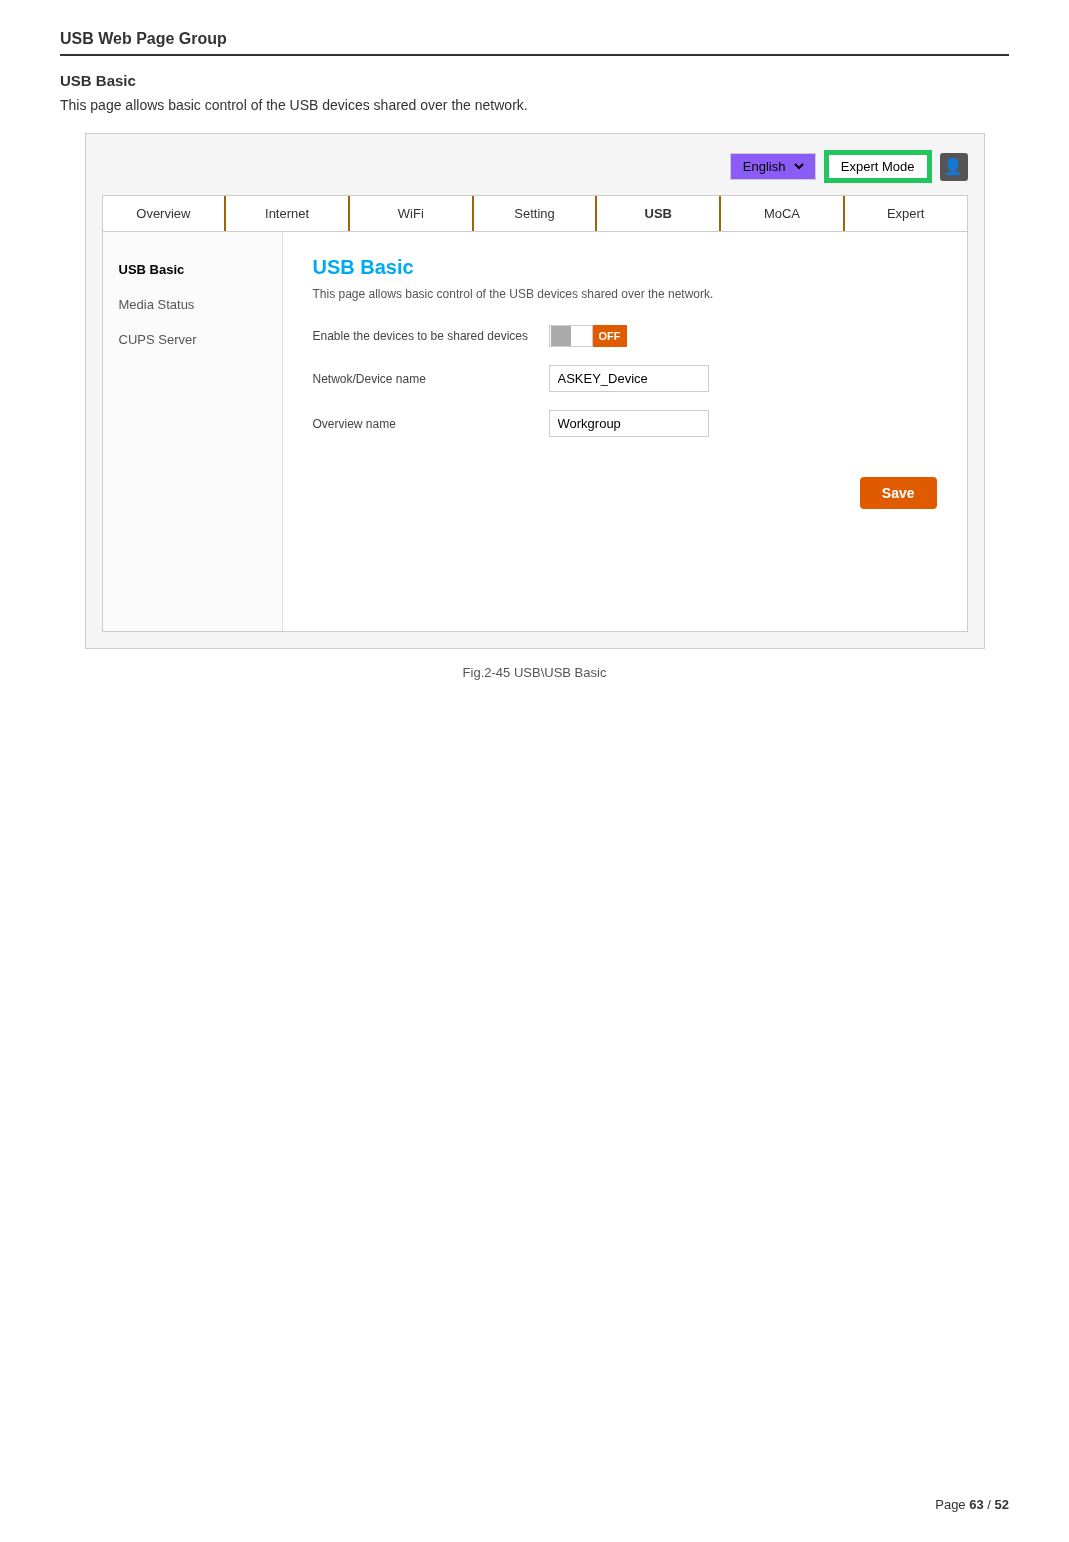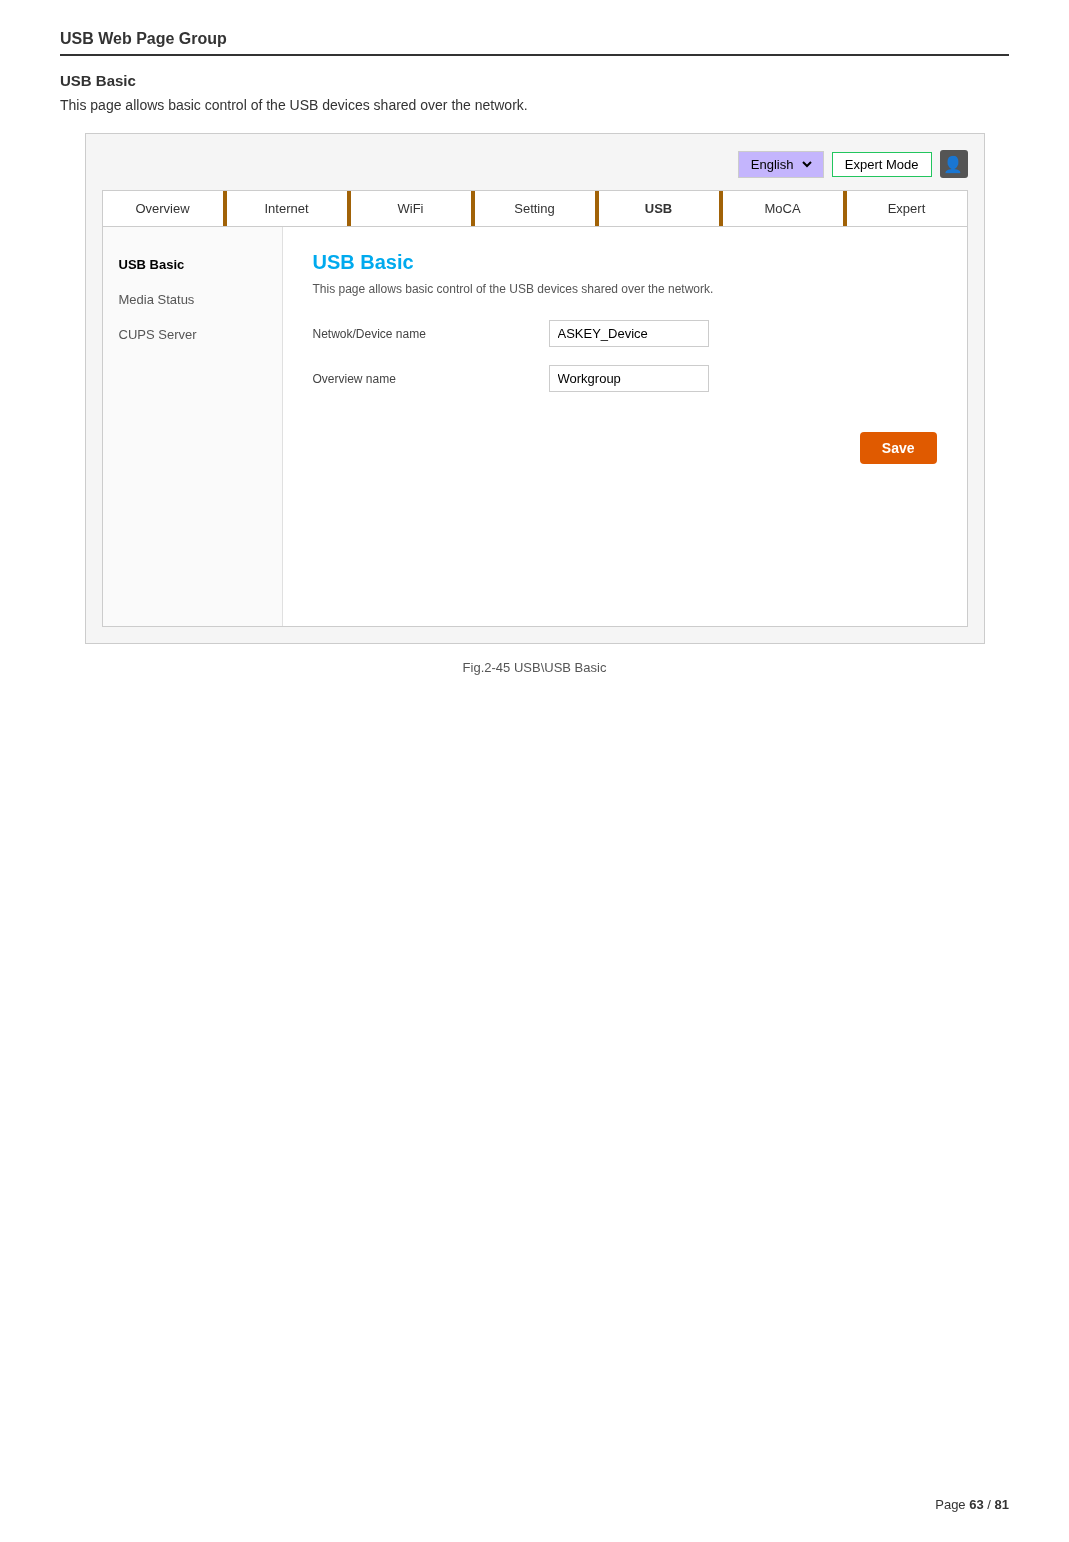--- a/index.html
+++ b/index.html
@@ -46,35 +46,35 @@
       display: flex;
       justify-content: flex-end;
       align-items: center;
       margin-bottom: 12px;
       gap: 8px;
     }
     .lang-select {
       display: flex;
       align-items: center;
       border: 1px solid #ccc;
-      background: #c4b5fd;
+      background: #8b5cf6;
       padding: 4px 8px;
       font-size: 13px;
       gap: 6px;
       cursor: pointer;
     }
     .lang-select select {
       border: none;
       background: transparent;
       font-size: 13px;
       outline: none;
       cursor: pointer;
     }
     .expert-mode-btn {
-      border: 1px solid #22c55e;
+      border: 5px solid #22c55e;
       background: #fff;
       padding: 4px 12px;
       font-size: 13px;
       cursor: pointer;
     }
     .user-icon {
       width: 28px;
       height: 28px;
       background: #555;
       border-radius: 3px;
@@ -90,21 +90,21 @@
       display: flex;
       border: 1px solid #ccc;
       background: #fff;
       margin-bottom: 0;
     }
     .nav-tab {
       flex: 1;
       text-align: center;
       padding: 10px 4px;
       font-size: 13px;
-      border-right: 4px solid #a16207;
+      border-right: 2px solid #a16207;
       cursor: pointer;
       background: #fff;
     }
     .nav-tab:last-child { border-right: none; }
     .nav-tab.active {
       font-weight: bold;
     }
 
     
     .content-area {
@@ -276,20 +276,29 @@
     <div class="sidebar">
       <div class="sidebar-item active">USB Basic</div>
       <div class="sidebar-item">Media Status</div>
       <div class="sidebar-item">CUPS Server</div>
     </div>
 
     <div class="main-panel">
       <div class="panel-title">USB Basic</div>
       <div class="panel-desc">This page allows basic control of the USB devices shared over the network.</div>
 
+      <div class="form-row">
+        <div class="form-label">Enable the devices to be shared devices</div>
+        <div class="toggle-container">
+          <div class="toggle-track">
+            <div class="toggle-thumb"></div>
+          </div>
+          <div class="toggle-off-label">OFF</div>
+        </div>
+      </div>
 
       <div class="form-row">
         <div class="form-label">Netwok/Device name</div>
         <input class="form-control" type="text" value="ASKEY_Device" style="">
       </div>
 
       <div class="form-row">
         <div class="form-label">Overview name</div>
         <input class="form-control" type="text" value="Workgroup" style="">
       </div>
@@ -297,14 +306,14 @@
       <div class="save-area">
         <button class="save-btn">Save</button>
       </div>
     </div>
   </div>
 </div>
 
 <div class="fig-caption">Fig.2-45 USB\USB Basic</div>
 
 <div class="page-footer">
-  <span>Page </span><strong>63</strong><span> / </span><strong>81</strong>
+  <span>Page </span><strong>63</strong><span> / </span><strong>52</strong>
 </div>
 
 </body></html>

